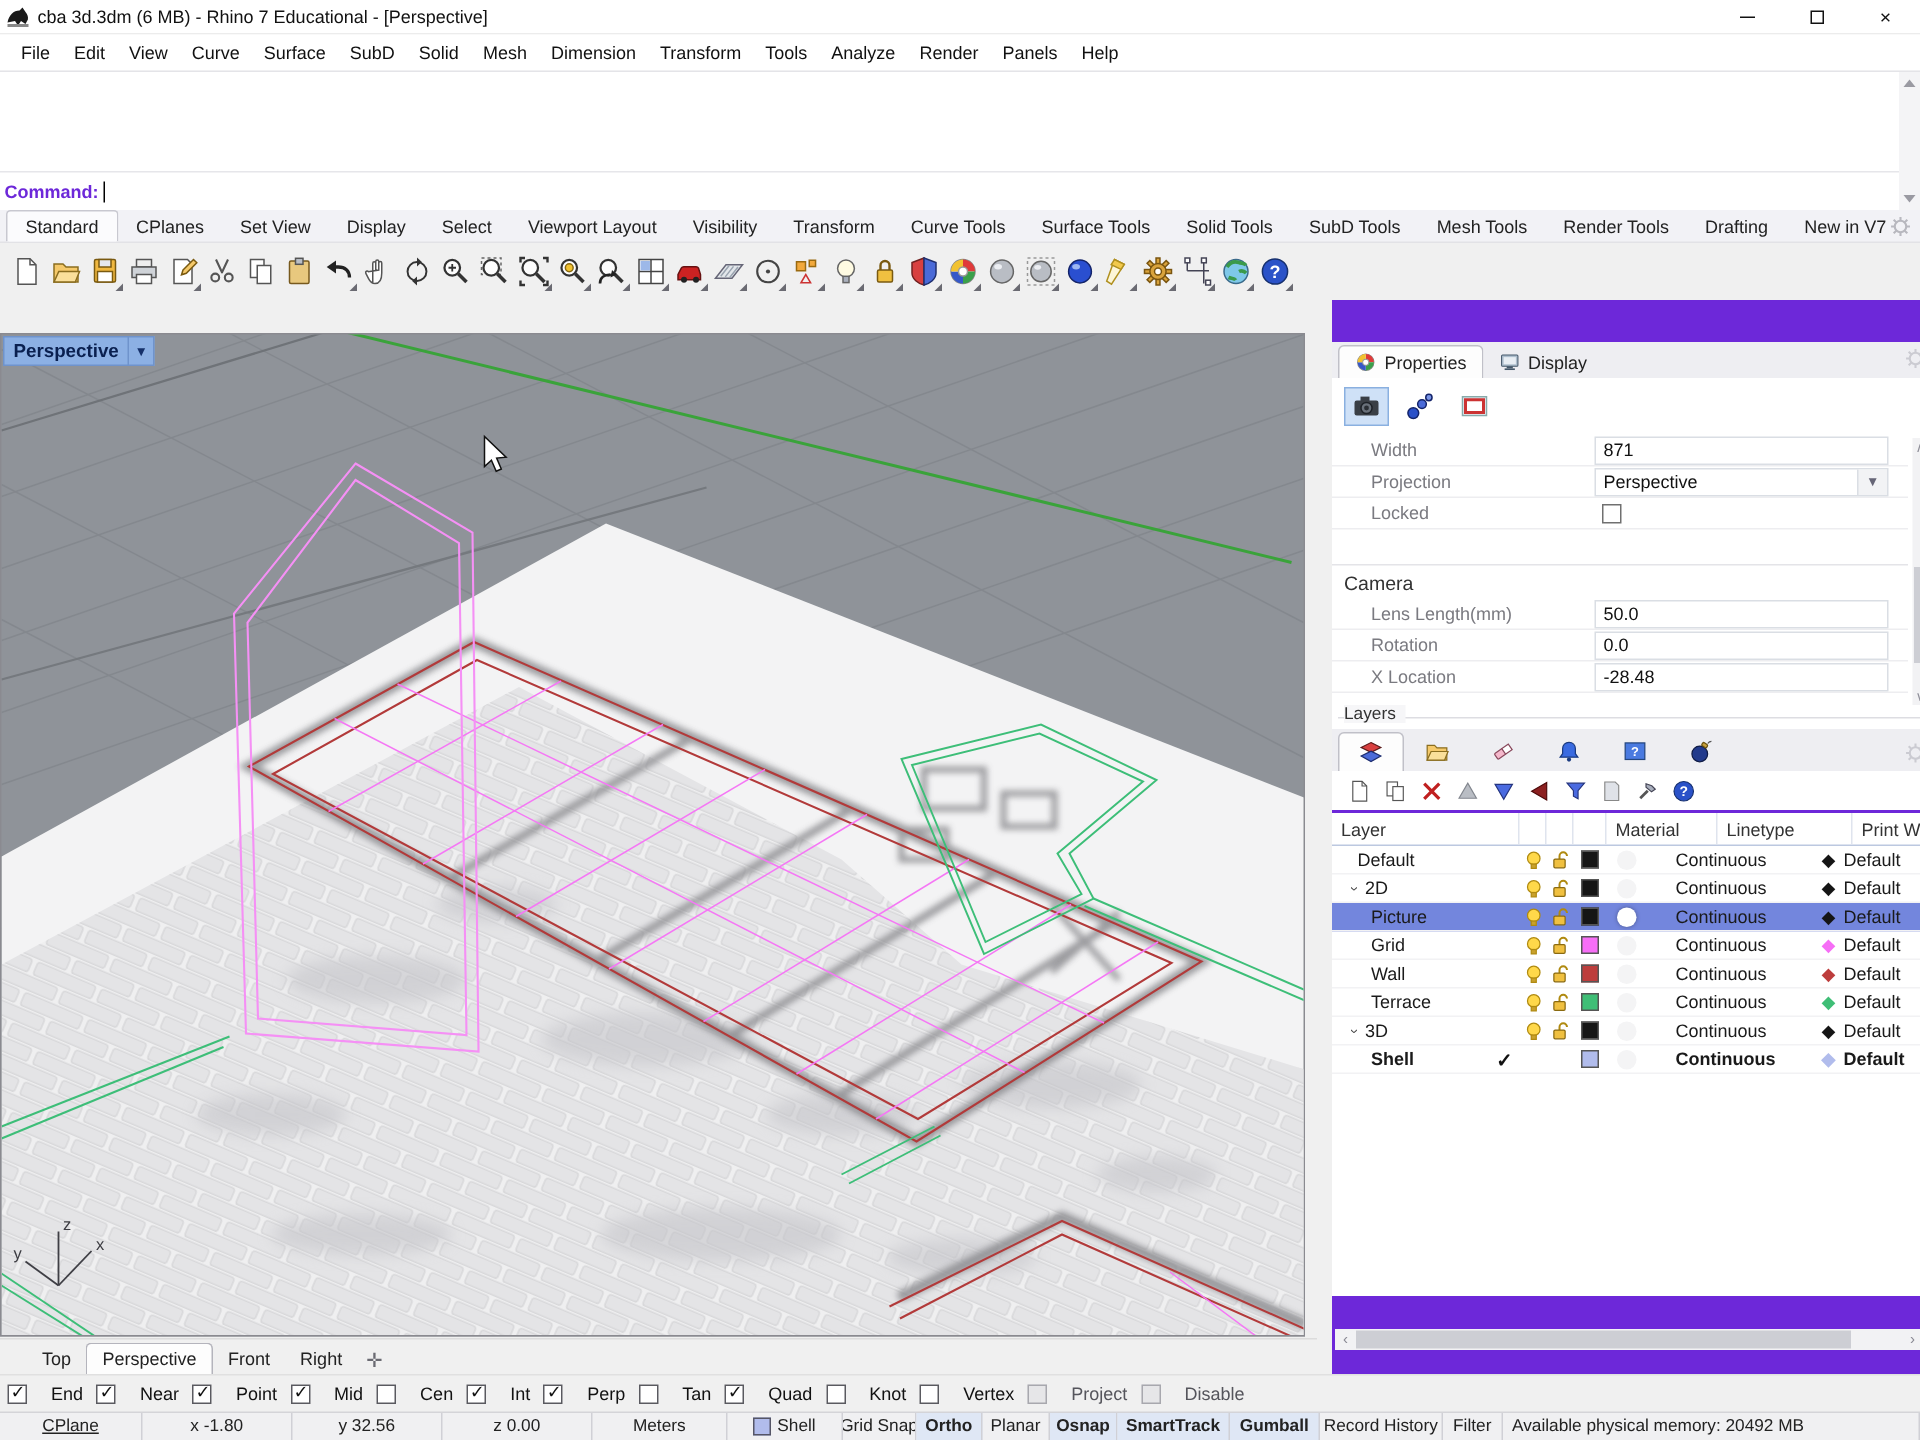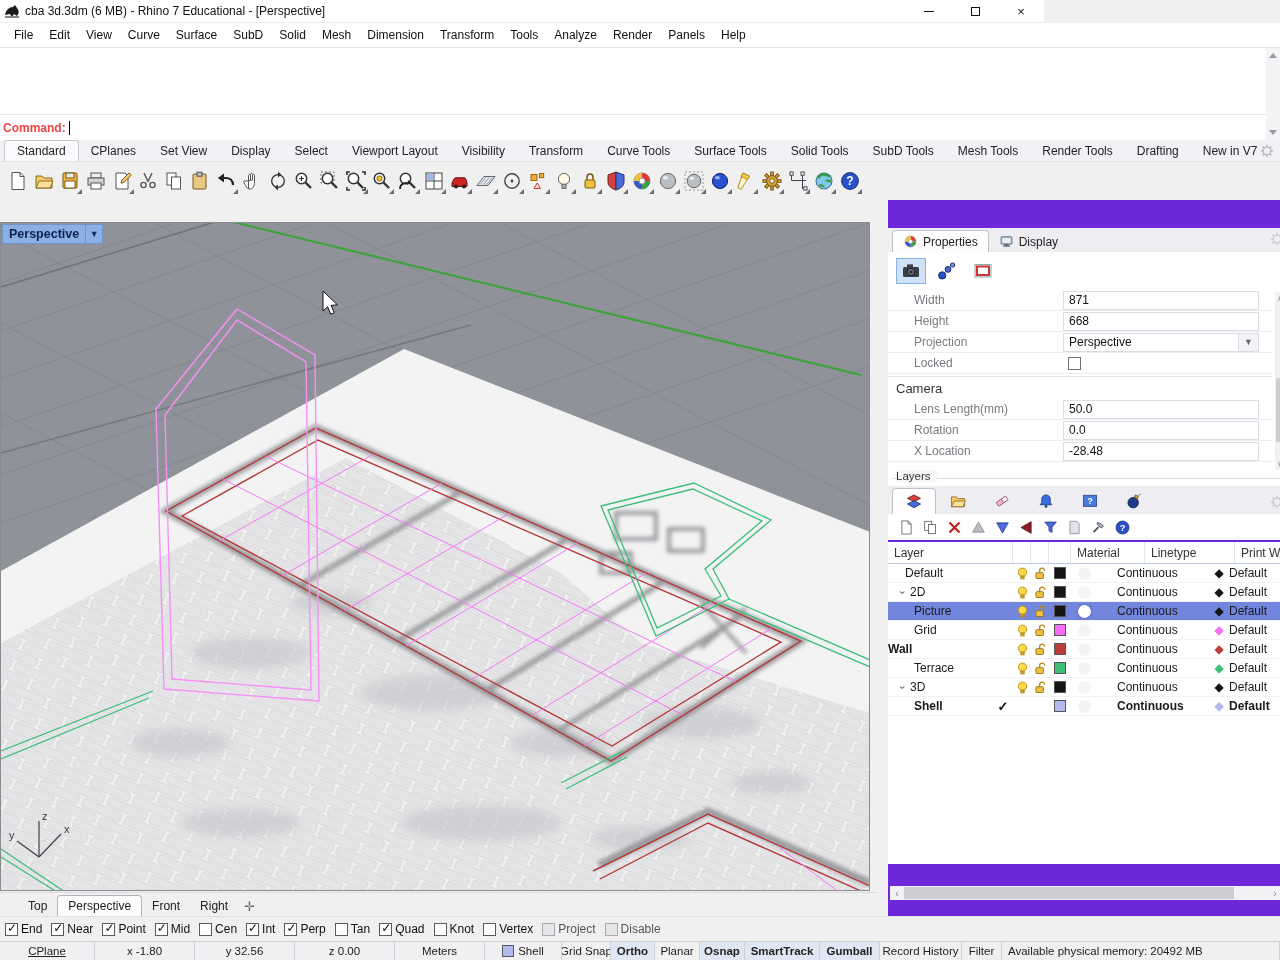--- a/index.html
+++ b/index.html
@@ -1,21 +1,21 @@
 <!DOCTYPE html>
 <html style="--viewport-bg: #8f9399; --axis-green: #3aa33a; --wall-red: #b23a3a; --grid-magenta: #f577f5; --gable-pink: #f590f5; --terrace-green: #3dbe78;"><head>
 <meta charset="utf-8">
 <style>
   * { margin:0; padding:0; box-sizing:border-box; }
   html,body { width:1280px; height:960px; overflow:hidden; }
   #app { position:relative; width:1280px; height:960px; background:#f0f0f0;
          font-family:"Liberation Sans", sans-serif; font-size:12px; color:#1a1a1a; }
 
   
-  .titlebar { position:absolute; left:0; top:0; width:1044px; height:23px; background:#ffffff;
+  .titlebar { position:absolute; left:0; top:0; width:1280px; height:23px; background:#ffffff;
               display:flex; align-items:center; border-bottom:1px solid #ececec; }
   .titlebar .appicon { width:16px; height:16px; margin:0 5px 0 4px; }
   .titlebar .title { font-size:12px; color:#111; }
   .winbtns { position:absolute; right:0; top:0; height:23px; display:flex; }
   .winbtn { width:46px; height:23px; display:flex; align-items:center; justify-content:center; color:#111; }
   .winbtn .minglyph { width:10px; border-bottom:1px solid #111; height:1px; }
   .winbtn .maxglyph { width:9px; height:9px; border:1px solid #111; }
   .winbtn .closeglyph { font-size:13px; line-height:1; }
 
   
@@ -23,21 +23,21 @@
              display:flex; align-items:center; padding-left:6px; }
   .menu-item { padding:3px 8px; color:#111; }
 
   
   .cmdarea { position:absolute; left:0; top:47px; width:1280px; height:93px; background:#ffffff;
              border-top:1px solid #e4e4e8; border-bottom:1px solid #d8d8dc; }
   .cmd-history { position:absolute; left:0; top:0; width:1266px; height:67px; background:#ffffff;
                  border-bottom:1px solid #e6e6ea; }
   .cmd-line { position:absolute; left:0; top:68px; width:1266px; height:24px; background:#ffffff;
               display:flex; align-items:center; padding-left:3px; }
-  .cmd-prompt { font-weight:bold; color:#ef4444; }
+  .cmd-prompt { font-weight:bold; color:#6d28d9; }
   .cmd-caret { display:inline-block; width:1px; height:14px; background:#000; margin-left:3px; }
   .cmd-scroll { position:absolute; right:0; top:0; width:14px; height:92px; background:#f4f4f6; }
   .cmd-scroll .arr { position:absolute; left:3px; width:0; height:0; }
   .cmd-scroll .up { top:5px; border-left:4px solid transparent; border-right:4px solid transparent; border-bottom:5px solid #9a9aa2; }
   .cmd-scroll .down { bottom:5px; border-left:4px solid transparent; border-right:4px solid transparent; border-top:5px solid #9a9aa2; }
 
   
   .tabbar { position:absolute; left:0; top:140px; width:1280px; height:22px; background:#f2f2f6;
             display:flex; align-items:flex-end; padding-left:4px; border-bottom:1px solid #e2e2e6; }
   .ttab { padding:3px 12px 3px 12px; color:#222; position:relative; }
@@ -132,21 +132,21 @@
   .lc-diamond { width:20px; text-align:center; font-size:12px; }
   .lc-printw { width:60px; }
   .layers-hscroll { position:absolute; left:2px; top:686px; width:392px; height:14px; background:#f2f2f4;
                     display:flex; align-items:center; }
   .layers-hscroll .harr { width:14px; text-align:center; color:#8a8a94; font-size:10px; }
   .layers-hscroll .hthumb { width:330px; height:12px; background:#cdced4; }
 
   
   .osnapbar { position:absolute; left:0; top:916px; width:1280px; height:25px; background:#f0f0f0;
               border-top:1px solid #e0e0e0; display:flex; align-items:center; padding-left:5px; gap:9px; }
-  .oitem { display:flex; align-items:center; gap:3px; color:#111; }
+  .oitem { display:flex; align-items:center; gap:16px; color:#111; }
   .obox { width:13px; height:13px; border:1px solid #5a5a60; background:#fff; position:relative; }
   .obox.checked:after { content:"✓"; position:absolute; left:1px; top:-3px; font-size:12px; color:#111; }
   .oitem.disabled .obox { background:#e6e6e8; border-color:#a8a8ae; }
   .oitem.disabled { color:#55555c; }
 
   
   .statusbar { position:absolute; left:0; top:941px; width:1280px; height:19px; background:#f0f0f2;
                border-top:1px solid #d4d4d8; display:flex; font-size:11.5px; color:#222; }
   .seg { border-right:1px solid #d0d0d6; display:flex; align-items:center; justify-content:center; gap:4px;
          height:100%; overflow:hidden; white-space:nowrap; }
@@ -696,26 +696,20 @@
             </div>
           </div>
         <div class="pfields" id="pfields">
             <div class="prow">
               <div class="plabel">Width</div>
               <div class="pval">
                 <span>871</span>
               </div>
             </div>
             <div class="prow">
-              <div class="plabel">Height</div>
-              <div class="pval">
-                <span>668</span>
-              </div>
-            </div>
-            <div class="prow">
               <div class="plabel">Projection</div>
               <div class="pval">
                 <span>Perspective</span>
                 <div class="ddbtn">
                   <span>▼</span>
                 </div>
               </div>
             </div>
             <div class="prow">
               <div class="plabel">Locked</div>
@@ -970,21 +964,21 @@
               <span class="sw" style="background: rgb(246, 110, 246);"></span>
             </div>
             <div class="lc-mat">
               <span class="mc"></span>
             </div>
             <div class="lc-linetype">Continuous</div>
             <div class="lc-diamond" style="color: rgb(246, 110, 246);">◆</div>
             <div class="lc-printw">Default</div>
           </div>
           <div class="lrow">
-            <div class="lc-name" style=" font-weight: bold;">
+            <div class="lc-name" style="padding-left: 26px;">
               <span>Wall</span>
             </div>
             <div class="lc-check"></div>
             <div class="lc-icon">
               <svg viewBox="0 0 18 18">
                 <circle cx="9" cy="7.5" r="5" fill="#ffd84a" stroke="#b08a10"></circle>
                 <rect x="7" y="12" width="4" height="3.5" fill="#c9a12c" stroke="#b08a10"></rect>
               </svg>
             </div>
             <div class="lc-icon">

